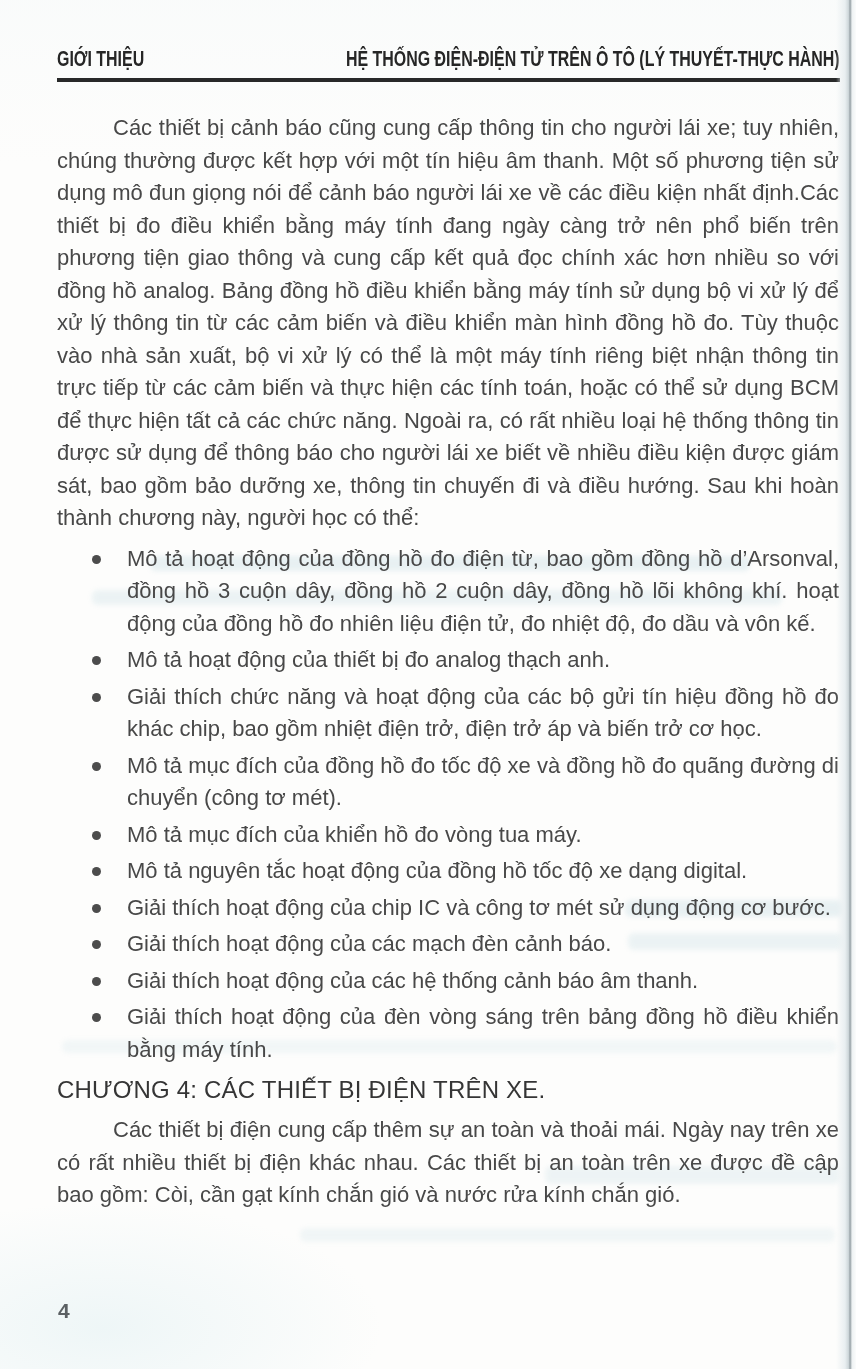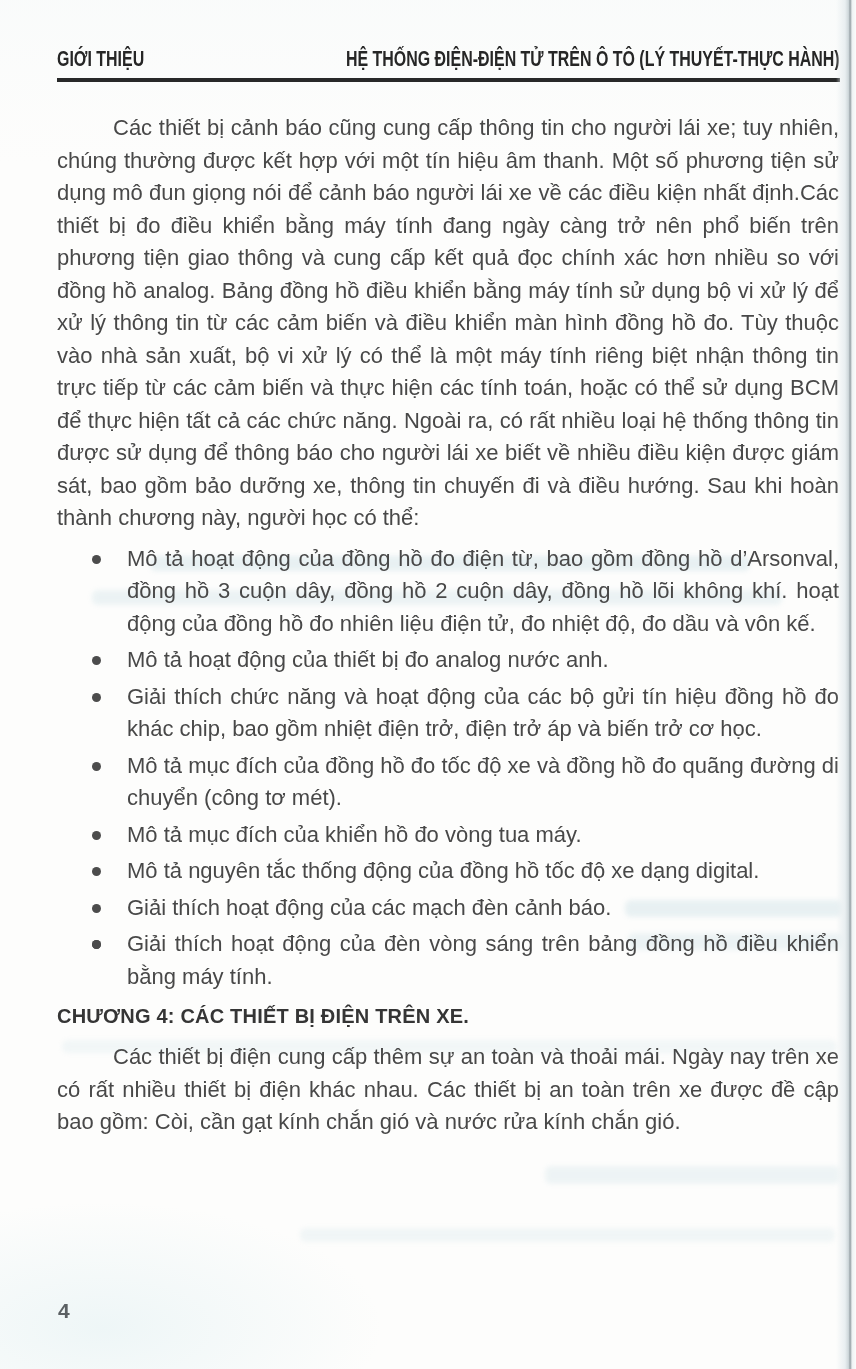--- a/index.html
+++ b/index.html
@@ -78,22 +78,22 @@
     margin-bottom:4px;
     text-align:justify;
   }
   ul.objectives .bullet{
     position:absolute;left:2px;top:12px;
     width:9px;height:9px;border-radius:50%;
     background:#4c4c4c;
   }
   h2.chapter-heading{
     margin:8px 0 9px 0;
-    font-size:20px;line-height:31px;
-    font-weight:bold;
+    font-size:24px;line-height:31px;
+    font-weight:normal;
     color:var(--heading-color);
     letter-spacing:0.2px;
   }
   p.chapter-p{text-indent:56px;}
   .page-number{
     position:absolute;left:58px;top:1299px;
     font-size:21px;font-weight:bold;color:#5b6063;
     z-index:2;
   }
   
@@ -121,27 +121,28 @@
   <header class="page-header">
     <span class="hdr-left"><span class="condensed">GIỚI THIỆU</span></span>
     <span class="hdr-right"><span class="condensed">HỆ THỐNG ĐIỆN-ĐIỆN TỬ TRÊN Ô TÔ (LÝ THUYẾT-THỰC HÀNH)</span></span>
   </header>
 
   <main class="page-body">
     <p class="intro">Các thiết bị cảnh báo cũng cung cấp thông tin cho người lái xe; tuy nhiên, chúng thường được kết hợp với một tín hiệu âm thanh. Một số phương tiện sử dụng mô đun giọng nói để cảnh báo người lái xe về các điều kiện nhất định.Các thiết bị đo điều khiển bằng máy tính đang ngày càng trở nên phổ biến trên phương tiện giao thông và cung cấp kết quả đọc chính xác hơn nhiều so với đồng hồ analog. Bảng đồng hồ điều khiển bằng máy tính sử dụng bộ vi xử lý để xử lý thông tin từ các cảm biến và điều khiển màn hình đồng hồ đo. Tùy thuộc vào nhà sản xuất, bộ vi xử lý có thể là một máy tính riêng biệt nhận thông tin trực tiếp từ các cảm biến và thực hiện các tính toán, hoặc có thể sử dụng BCM để thực hiện tất cả các chức năng. Ngoài ra, có rất nhiều loại hệ thống thông tin được sử dụng để thông báo cho người lái xe biết về nhiều điều kiện được giám sát, bao gồm bảo dưỡng xe, thông tin chuyến đi và điều hướng. Sau khi hoàn thành chương này, người học có thể:</p>
 
     <ul class="objectives">
       <li><span class="bullet"></span><span>Mô tả hoạt động của đồng hồ đo điện từ, bao gồm đồng hồ d’Arsonval, đồng hồ 3 cuộn dây, đồng hồ 2 cuộn dây, đồng hồ lõi không khí. hoạt động của đồng hồ đo nhiên liệu điện tử, đo nhiệt độ, đo dầu và vôn kế.</span></li>
-      <li><span class="bullet"></span><span>Mô tả hoạt động của thiết bị đo analog nước anh.</span></li>
+      <li><span class="bullet"></span><span>Mô tả hoạt động của thiết bị đo analog thạch anh.</span></li>
       <li><span class="bullet"></span><span>Giải thích chức năng và hoạt động của các bộ gửi tín hiệu đồng hồ đo khác chip, bao gồm nhiệt điện trở, điện trở áp và biến trở cơ học.</span></li>
       <li><span class="bullet"></span><span>Mô tả mục đích của đồng hồ đo tốc độ xe và đồng hồ đo quãng đường di chuyển (công tơ mét).</span></li>
       <li><span class="bullet"></span><span>Mô tả mục đích của khiển hồ đo vòng tua máy.</span></li>
-      <li><span class="bullet"></span><span>Mô tả nguyên tắc thống động của đồng hồ tốc độ xe dạng digital.</span></li>
+      <li><span class="bullet"></span><span>Mô tả nguyên tắc hoạt động của đồng hồ tốc độ xe dạng digital.</span></li>
+      <li><span class="bullet"></span><span>Giải thích hoạt động của chip IC và công tơ mét sử dụng động cơ bước.</span></li>
       <li><span class="bullet"></span><span>Giải thích hoạt động của các mạch đèn cảnh báo.</span></li>
-      <li><span class="bullet"></span></li>
+      <li><span class="bullet"></span><span>Giải thích hoạt động của các hệ thống cảnh báo âm thanh.</span></li>
       <li><span class="bullet"></span><span>Giải thích hoạt động của đèn vòng sáng trên bảng đồng hồ điều khiển bằng máy tính.</span></li>
     </ul>
 
     <h2 class="chapter-heading">CHƯƠNG 4: CÁC THIẾT BỊ ĐIỆN TRÊN XE.</h2>
 
     <p class="chapter-p">Các thiết bị điện cung cấp thêm sự an toàn và thoải mái. Ngày nay trên xe có rất nhiều thiết bị điện khác nhau. Các thiết bị an toàn trên xe được đề cập bao gồm: Còi, cần gạt kính chắn gió và nước rửa kính chắn gió.</p>
   </main>
 
   <div class="page-number">4</div>
 

